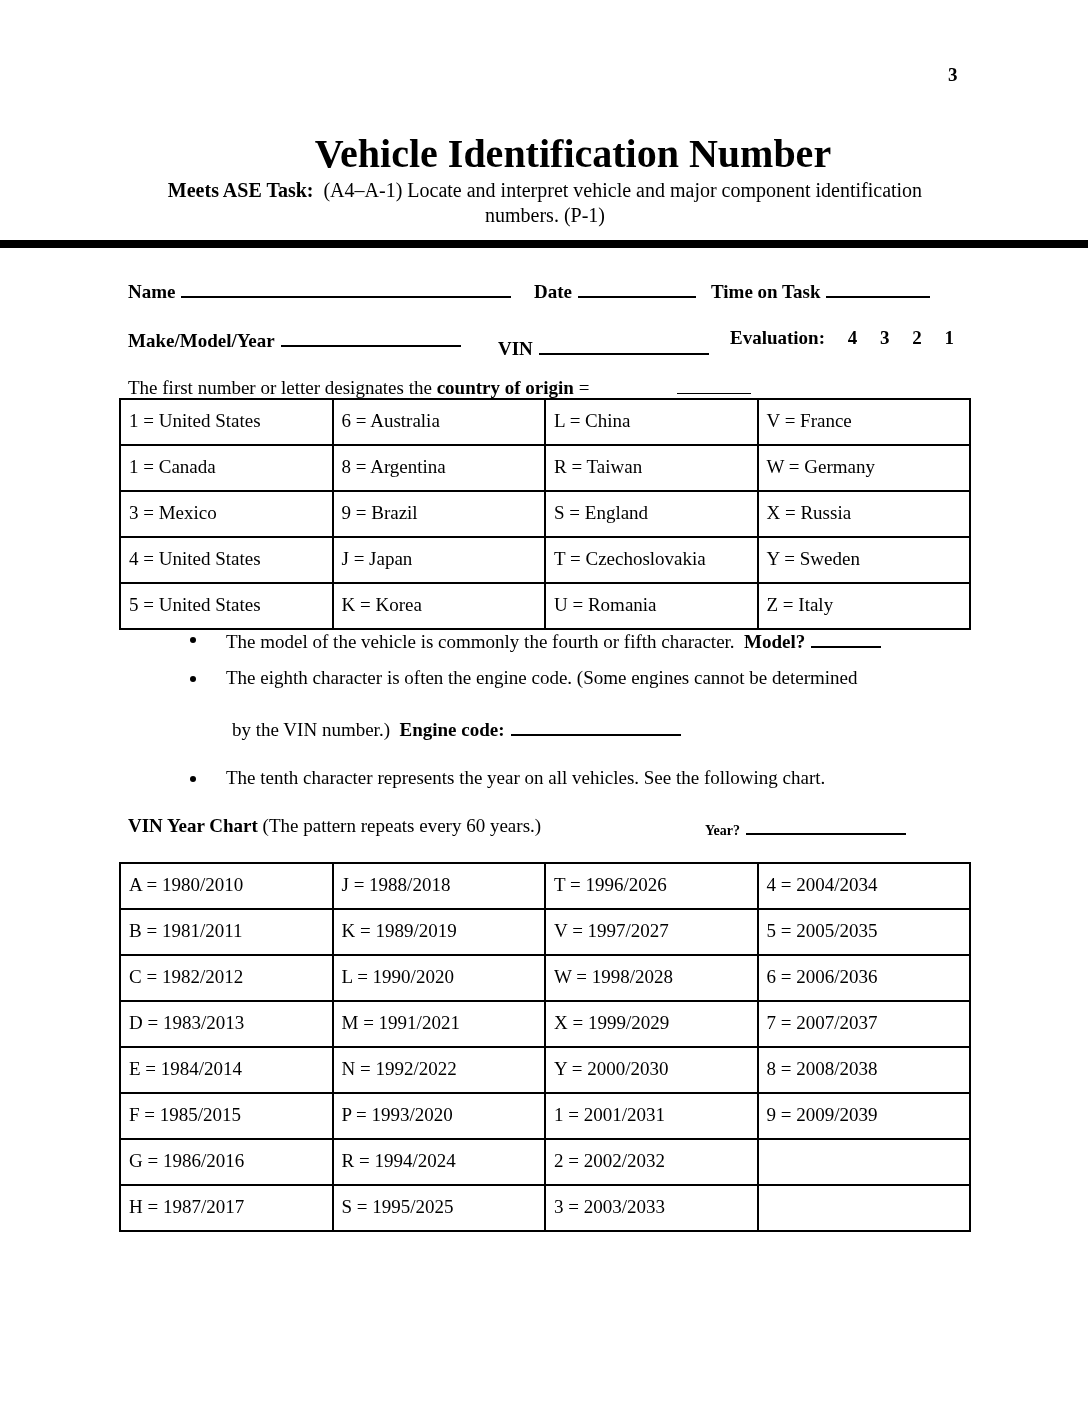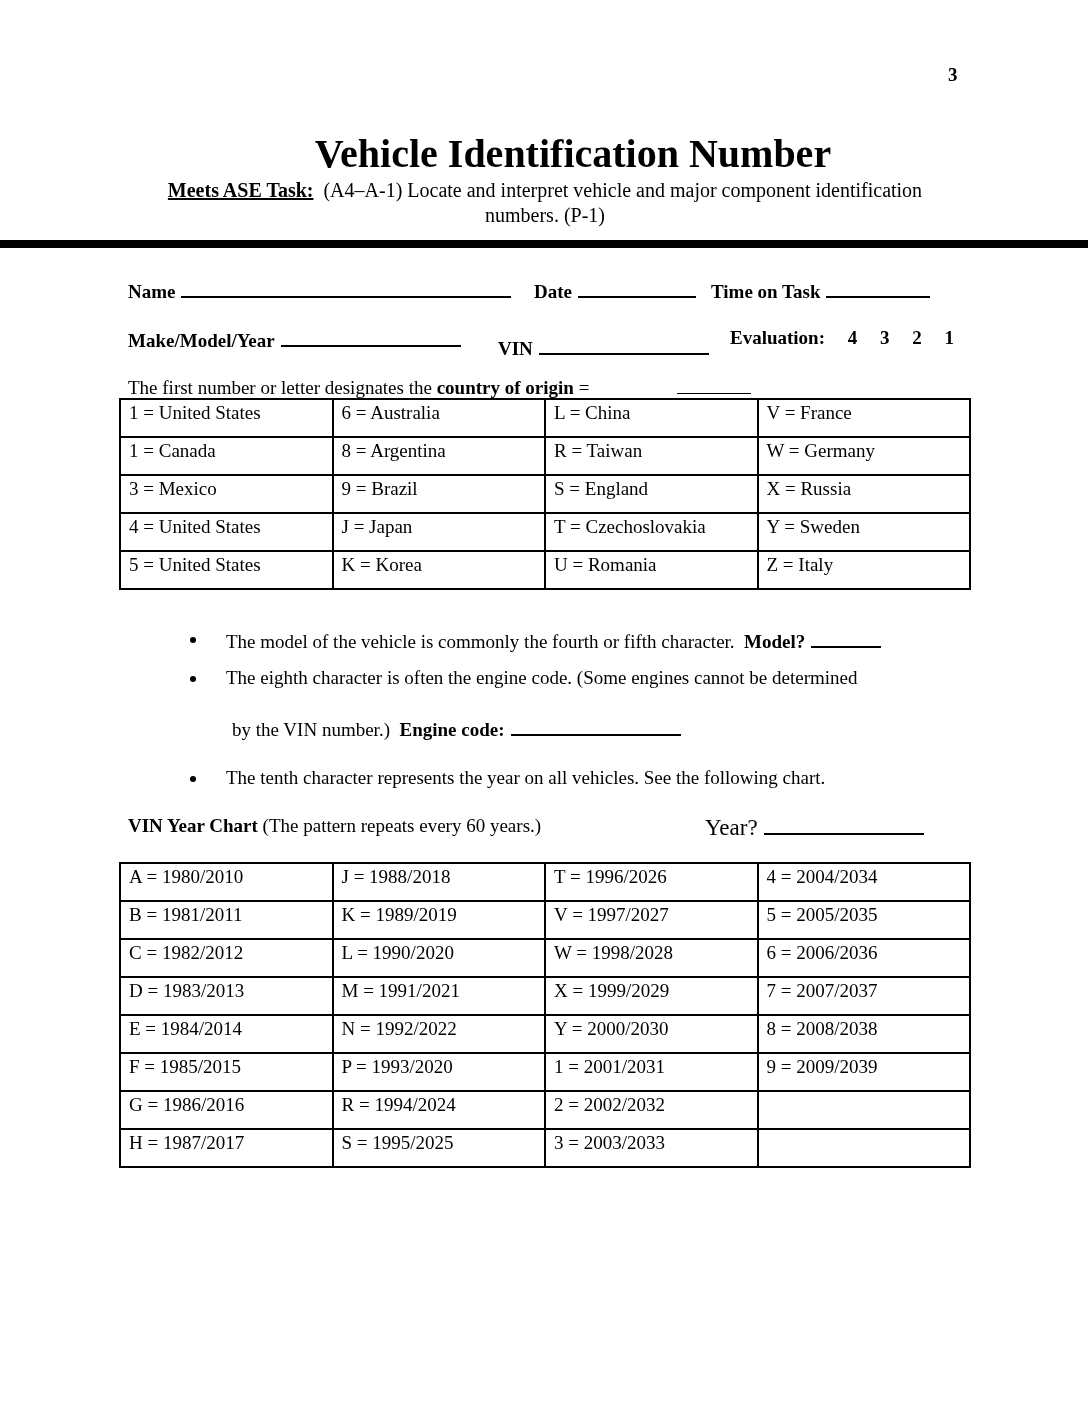--- a/index.html
+++ b/index.html
@@ -3,37 +3,37 @@
   <meta charset="utf-8">
   <style>
     html, body { margin: 0; padding: 0; background: #ffffff; }
     body {
       width: 1088px; height: 1408px; position: relative; overflow: hidden;
       font-family: "Liberation Serif", "DejaVu Serif", serif; color: #000;
     }
     .page-num { position: absolute; left: 948px; top: 64px; font-size: 19px; font-weight: bold; }
     .title { position: absolute; left: 0; width: 1088px; top: 130px; text-align: center; font-size: 40px; font-weight: bold; margin-left: 29px; }
     .subtitle { position: absolute; left: 130px; width: 830px; top: 178px; text-align: center; font-size: 20px; line-height: 25px; }
-    .subtitle b { font-weight: bold; text-decoration: underline; }
+    .subtitle b { font-weight: bold; }
     .rule { position: absolute; left: 0; top: 240px; width: 1088px; height: 8px; background: #000; }
     .form-line { position: absolute; font-size: 19px; font-weight: bold; white-space: nowrap; }
     .blank { display: inline-block; border-bottom: 2px solid #000; height: 18px; vertical-align: baseline; margin-left: 6px; }
     .eval-num { display: inline-block; margin-left: 18px; }
     .intro { position: absolute; left: 128px; top: 375px; font-size: 19px; white-space: nowrap; }
     .intro .blank { border-bottom-width: 1.5px; margin-left: 20px; }
     table { border-collapse: collapse; position: absolute; left: 119px; width: 852px; font-size: 19px; }
-    td { border: 2px solid #000; padding: 2px 8px 12px 8px; vertical-align: top; width: 25%; height: 22px; line-height: 21px; }
+    td { border: 2px solid #000; padding: 10px 8px 12px 8px; vertical-align: top; width: 25%; height: 22px; line-height: 21px; }
     .country-table { top: 398px; }
     .year-table { top: 862px; }
     .bullets { position: absolute; left: 190px; top: 625px; font-size: 19px; }
     .bullet { position: absolute; white-space: nowrap; }
     .bullet .dot { position: absolute; left: 0; top: 9px; width: 6px; height: 6px; border-radius: 50%; background: #000; }
     .bullet .txt { position: absolute; left: 36px; }
     .chart-heading { position: absolute; left: 128px; top: 815px; font-size: 19px; white-space: nowrap; }
-    .year-q { position: absolute; left: 705px; top: 815px; font-size: 23px; font-weight: normal; white-space: nowrap; }
+    .year-q { position: absolute; left: 705px; top: 815px; font-size: 14px; font-weight: bold; white-space: nowrap; }
   </style>
 </head>
 <body>
 
 <div class="page-num">3</div>
 
 <div class="title">Vehicle Identification Number</div>
 
 <div class="subtitle">
   <b>Meets ASE Task:</b>&nbsp;

